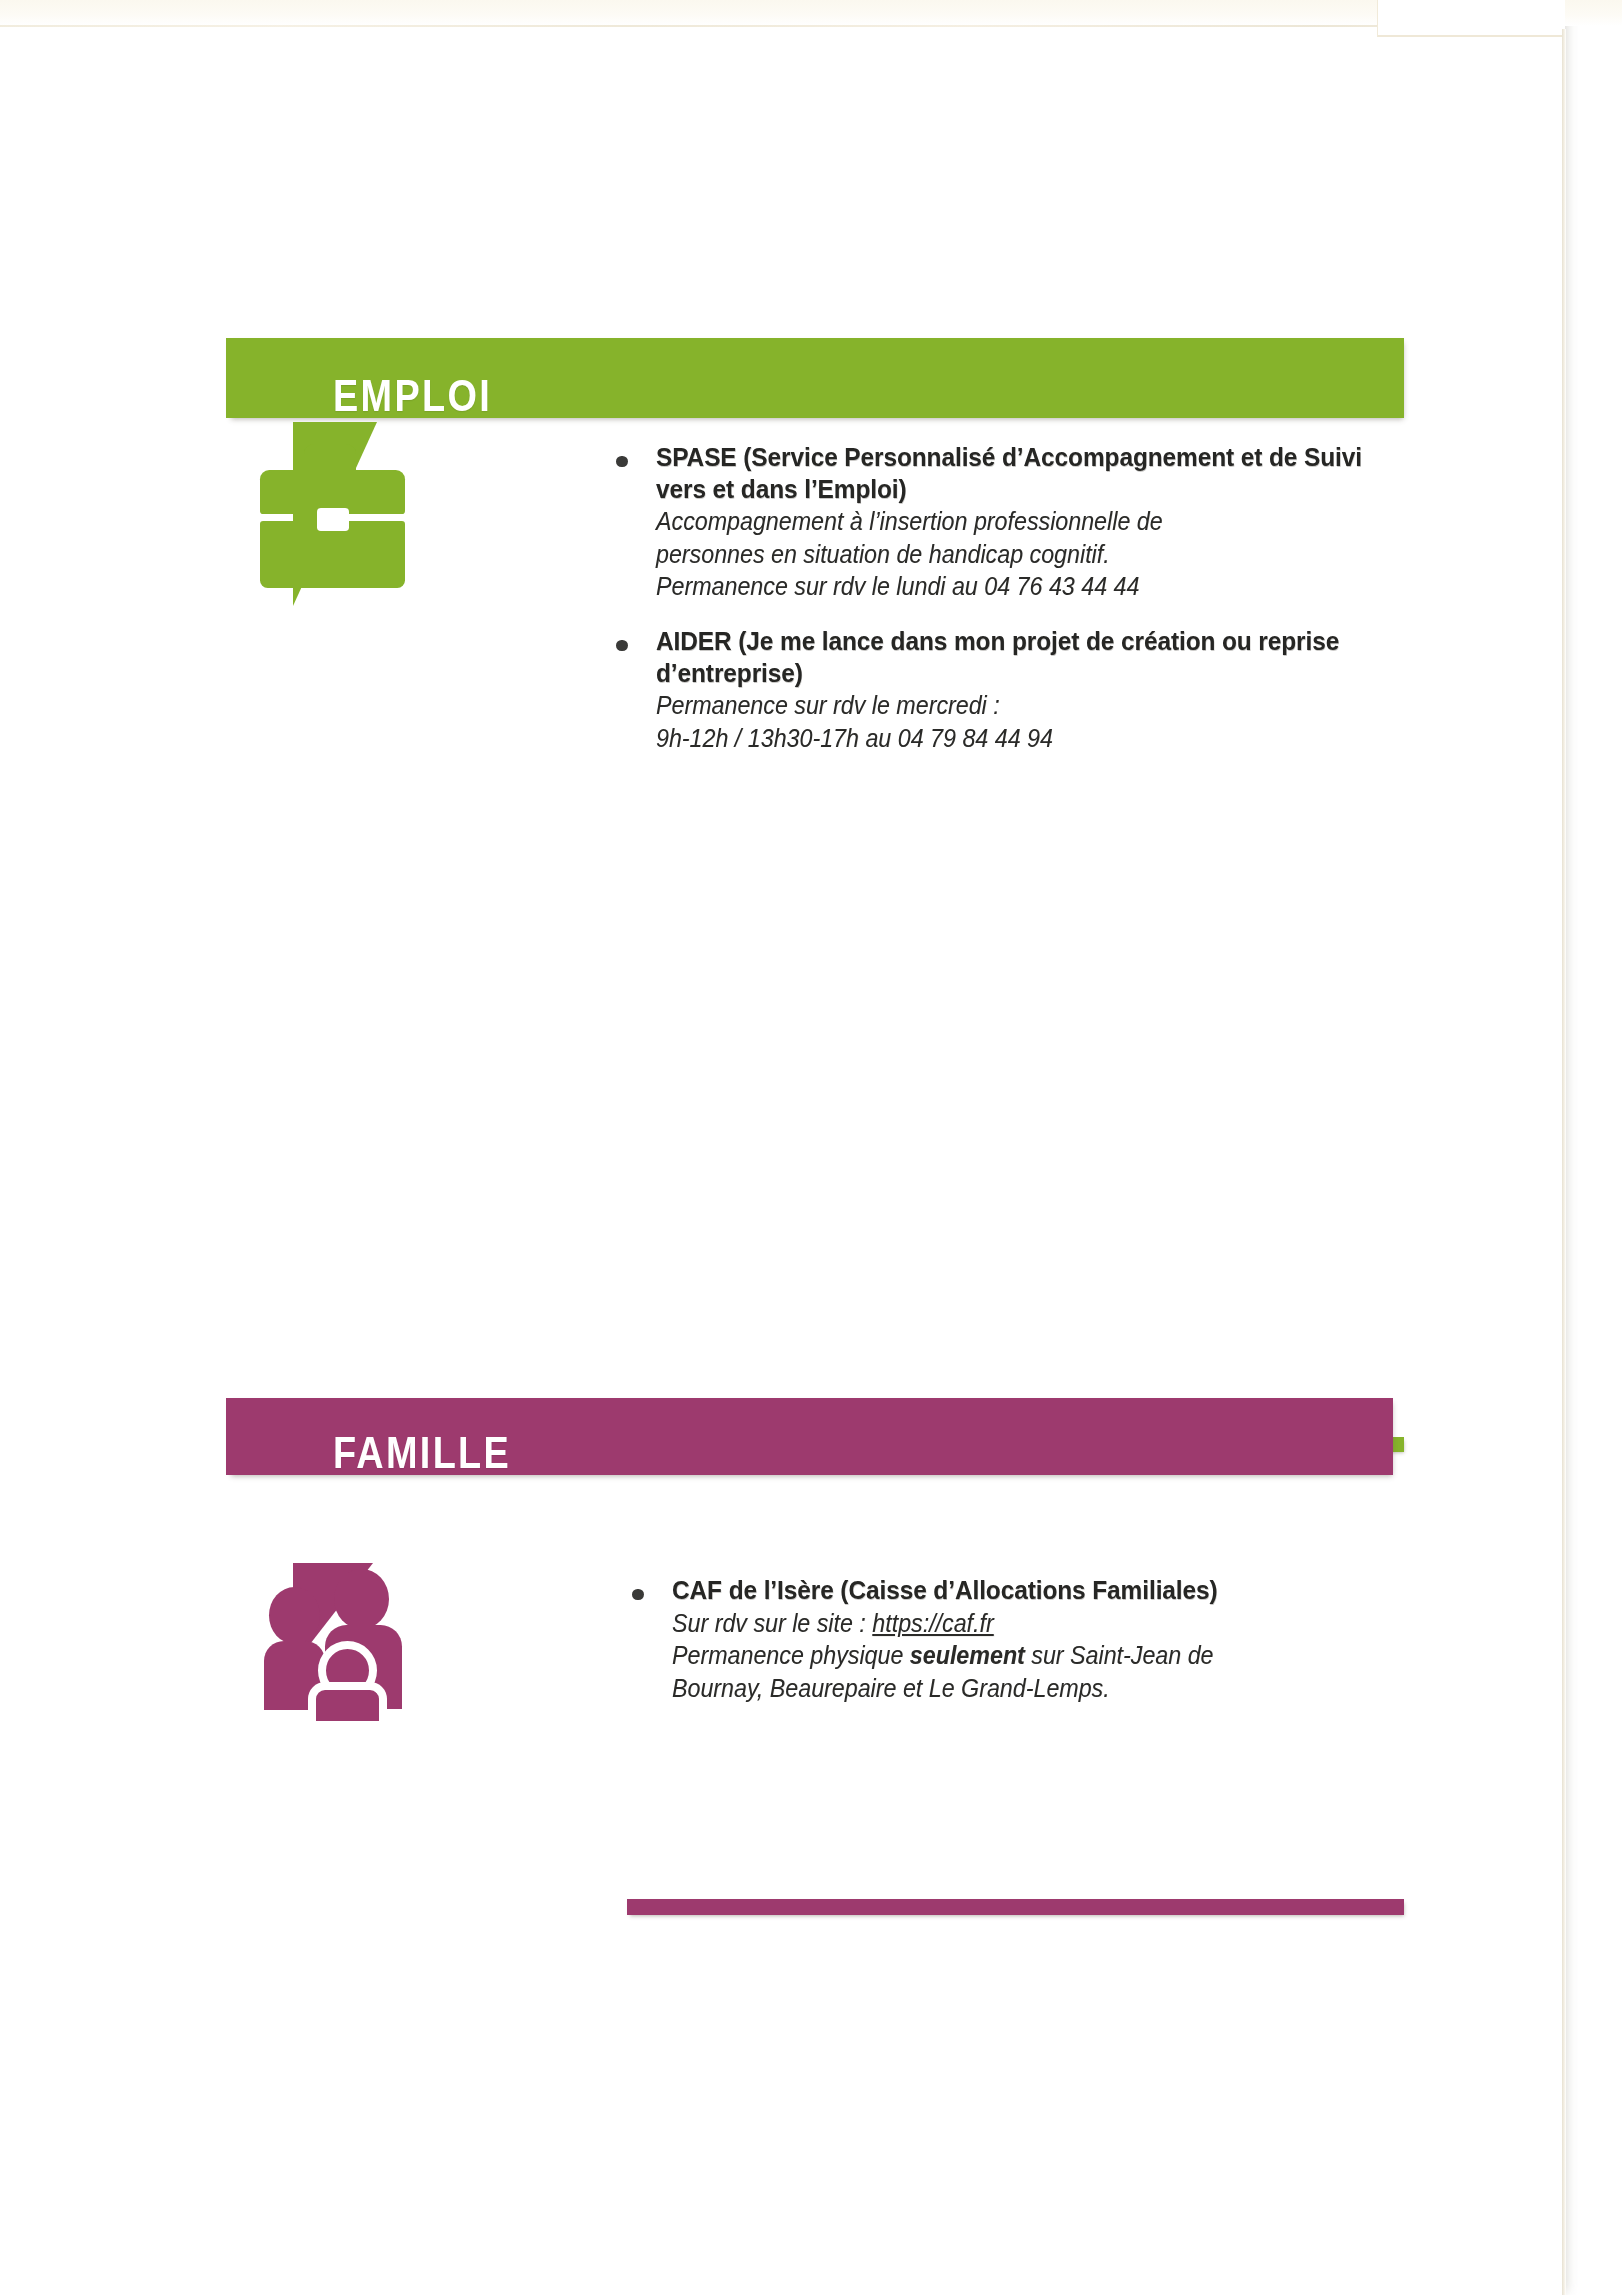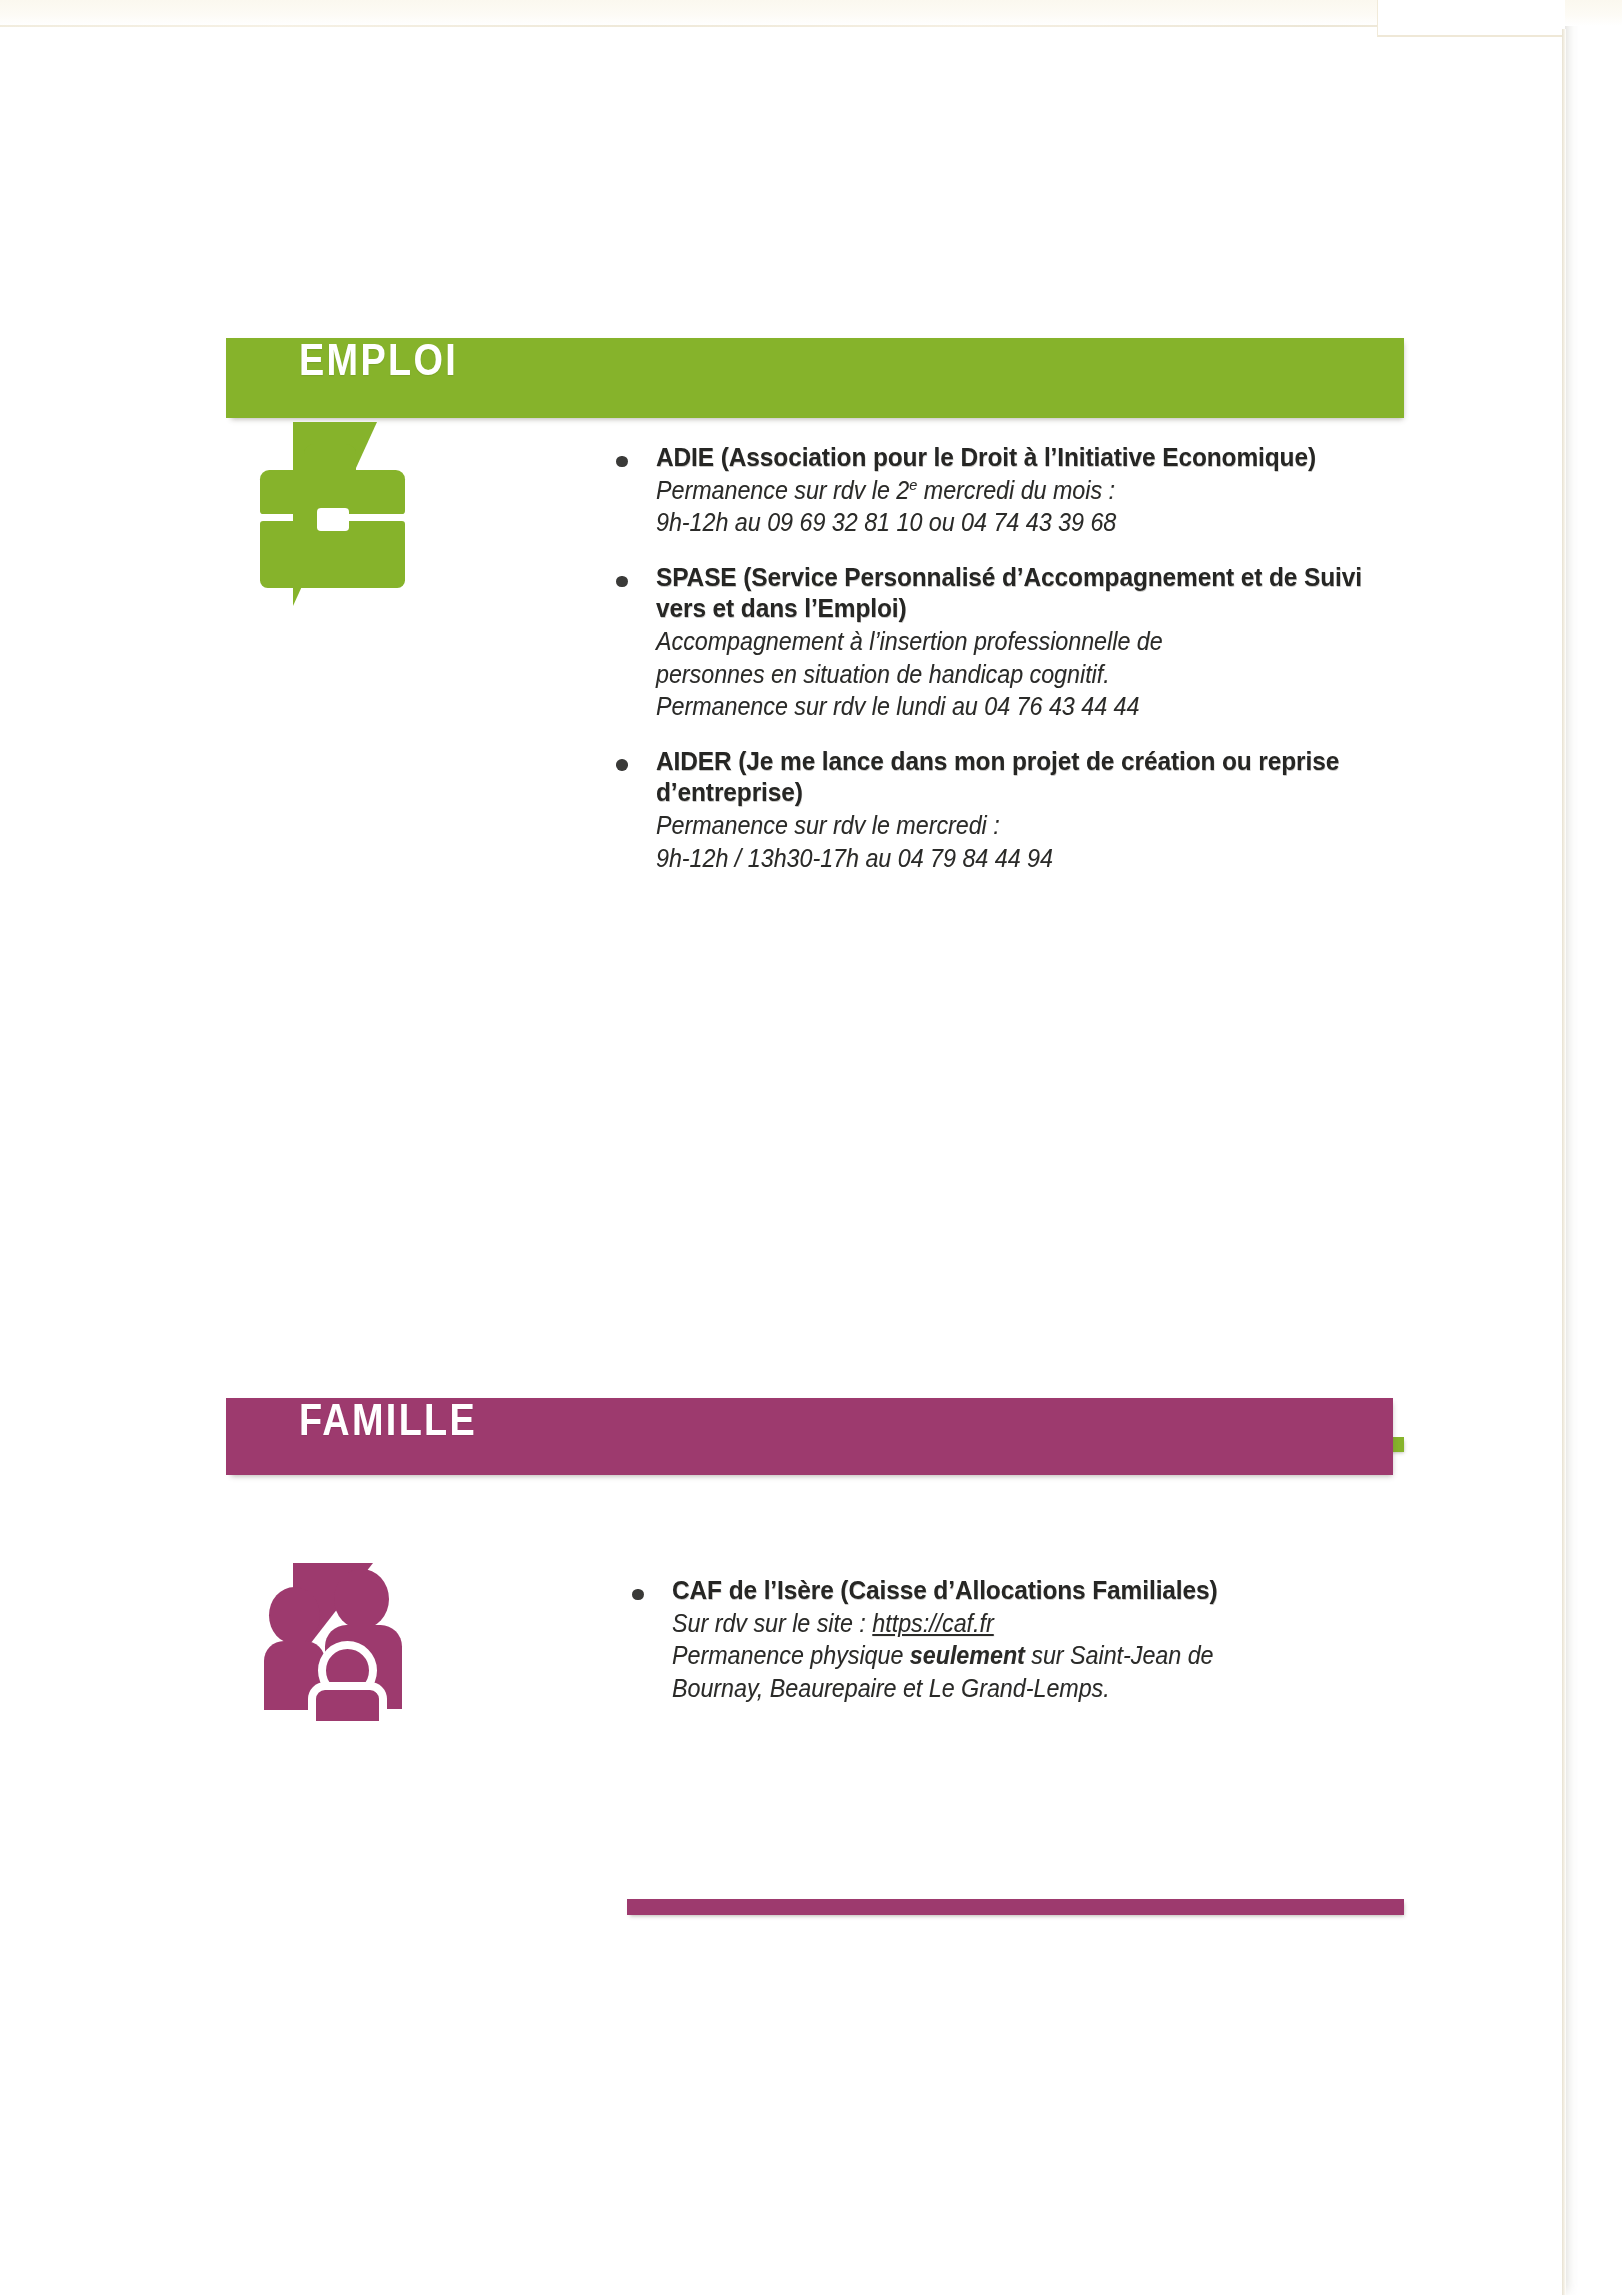--- a/index.html
+++ b/index.html
@@ -65,23 +65,23 @@
     height: 2266px;
     background: linear-gradient(90deg, #e7e1d2 0%, #f6f2e8 60%, #ffffff 100%);
   }
 
   
   .section { position: absolute; left: 0; top: 0; }
 
   .band {
     position: absolute;
     display: flex;
-    align-items: flex-start;
+    align-items: flex-end;
     box-sizing: border-box;
-    padding-left: 73px;
+    padding-left: 107px;
     box-shadow: 2.3px 3.1px 5.4px -2.3px rgba(90, 85, 70, .45);
   }
   .band-title {
     color: #ffffff;
     font-size: 44px;
     font-weight: 700;
     letter-spacing: 2.7px;
     line-height: 1;
     font-family: "Liberation Sans Narrow", "Liberation Sans", sans-serif;
     transform: scaleX(.86);
@@ -230,30 +230,20 @@
         <div class="bc-handle"></div>
         <div class="bc-top"></div>
         <div class="bc-bottom"></div>
         <div class="bc-clasp"></div>
       </div>
     </div>
 
     <div class="entries" style="left:616px; top:442px; width:819px;">
 
 
-      <div class="entry" style="margin-bottom:23px;">
-        <span class="bullet"></span>
-        <div class="entry-body">
-          <div class="e-title">ADIE (Association pour le Droit à l’Initiative Economique)</div>
-          <div class="e-line">
-            Permanence sur rdv le 2<sup>e</sup> mercredi du mois :
-          </div>
-          <div class="e-line">9h-12h au 09 69 32 81 10 ou 04 74 43 39 68</div>
-        </div>
-      </div>
 
       <div class="entry" style="margin-bottom:23px;">
         <span class="bullet"></span>
         <div class="entry-body">
           <div class="e-title">SPASE (Service Personnalisé d’Accompagnement et de Suivi vers et dans l’Emploi)</div>
           <div class="e-line">Accompagnement à l’insertion professionnelle de</div>
           <div class="e-line">personnes en situation de handicap cognitif.</div>
           <div class="e-line">Permanence sur rdv le lundi au 04 76 43 44 44</div>
         </div>
       </div>

